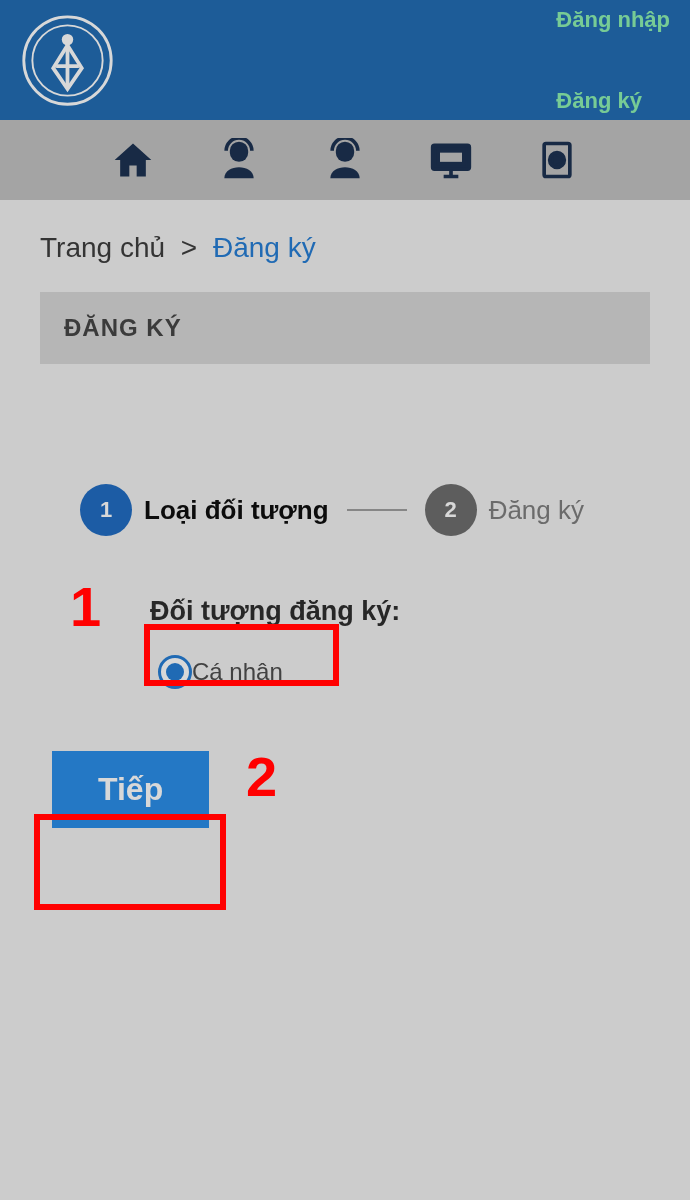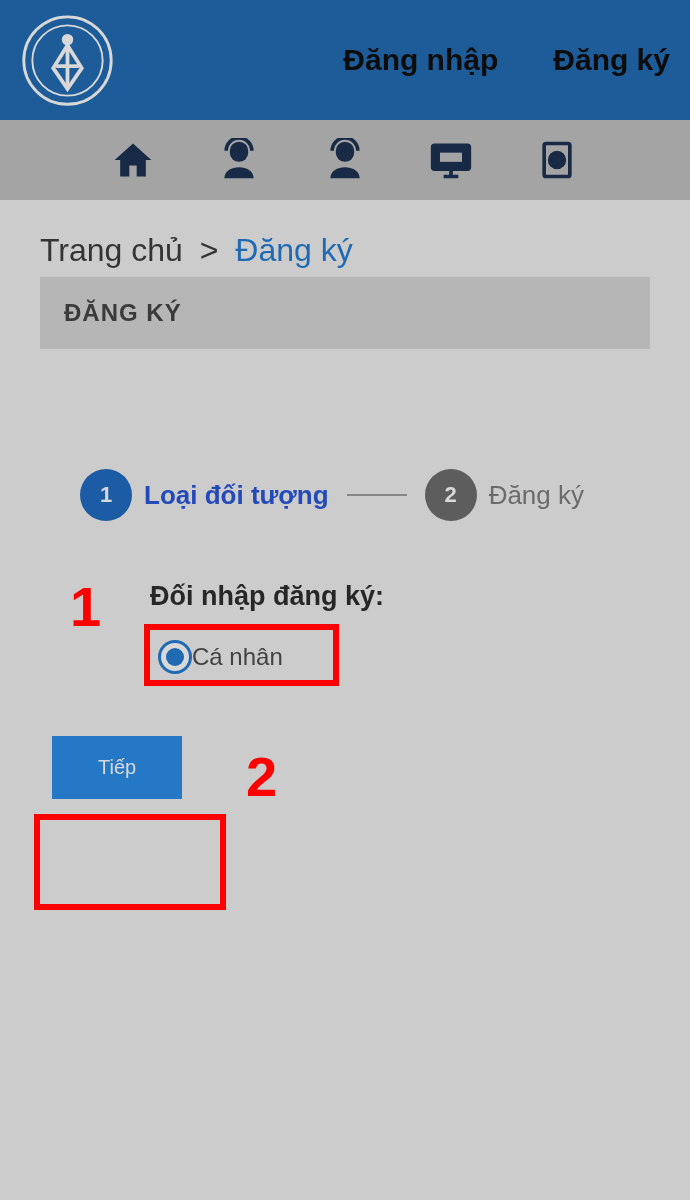--- a/index.html
+++ b/index.html
@@ -10,38 +10,38 @@
   .header {
     background: #1665b0;
     height: 120px;
     display: flex;
     align-items: center;
     padding: 0 20px;
     justify-content: space-between;
   }
   .logo-wrap { display: flex; align-items: center; }
   .logo-svg { width: 95px; height: 95px; }
-  .header-links { display: flex; gap: 55px; color: #000000; font-size: 30px; font-weight: 600; }
+  .header-links { display: flex; gap: 55px; color: #86efac; font-size: 22px; font-weight: 600; flex-direction: column; }
   .header-links span { cursor: pointer; }
 
   
   .nav-bar {
     background: #bfbfbf;
     height: 80px;
     display: flex;
     align-items: center;
     justify-content: center;
     gap: 58px;
   }
   .nav-icon { width: 48px; height: 48px; color: #0f2648; display:flex; align-items:center; justify-content:center; }
   .nav-icon svg { width: 44px; height: 44px; }
 
   
   .content { padding: 32px 40px; }
-  .breadcrumb { font-size: 32px; color: #333; margin-bottom: 8px; }
+  .breadcrumb { font-size: 28px; color: #333; margin-bottom: 28px; }
   .breadcrumb .sep { margin: 0 8px; color: #333; }
   .breadcrumb .current { color: #1976d2; }
 
   .form-title-box {
     background: #d5d5d5;
     padding: 22px 24px;
     font-size: 24px;
     font-weight: 700;
     color: #3b3b3b;
     letter-spacing: 1px;
@@ -55,21 +55,21 @@
     padding: 0 30px 0 40px;
     gap: 12px;
   }
   .step-circle {
     width: 52px; height: 52px; border-radius: 50%;
     display: flex; align-items: center; justify-content: center;
     font-size: 22px; font-weight: 600; color: #fff;
   }
   .step-active { background: #1565c0; }
   .step-inactive { background: #666; }
-  .step-label { font-size: 26px; color: #1d4ed8; font-weight: 700; }
+  .step-label { font-size: 26px; color: #000000; font-weight: 700; }
   .step-label-inactive { color: #777; font-weight: 500; }
   .step-sep { flex: 0 0 60px; height: 2px; background: #999; margin: 0 6px; }
 
   
   .field-area { margin-top: 60px; padding-left: 110px; position: relative; }
   .field-label { font-size: 27px; font-weight: 700; color: #222; margin-bottom: 18px; }
 
   .radio-row {
     display: flex; align-items: center; 
     font-size: 24px; color: #444; padding: 10px 20px 10px 8px;
@@ -80,21 +80,21 @@
     border: 3px solid #777; display: flex; align-items: center; justify-content: center;
     background: #fff;
   }
   .radio-selected .radio-outer { border-color: #1976d2; }
   .radio-selected .radio-inner { width: 18px; height: 18px; border-radius: 50%; background: #1976d2; }
 
   
   .next-wrap { margin-top: 52px; padding-left: 12px; }
   .next-btn {
     background: #1f87e8; color: #fff; border: none;
-    padding: 20px 46px; font-size: 20px; font-weight: 400;
+    padding: 20px 46px; font-size: 32px; font-weight: 700;
     cursor: pointer;
   }
 
   
   .hl-box {
     position: absolute;
     border: 6px solid #ff0000;
     background: transparent;
     pointer-events: none;
   }
@@ -183,21 +183,21 @@
 
     <div class="stepper-row">
       <div class="step-circle step-active">1</div>
       <div class="step-label">Loại đối tượng</div>
       <div class="step-sep"></div>
       <div class="step-circle step-inactive">2</div>
       <div class="step-label step-label-inactive">Đăng ký</div>
     </div>
 
     <div class="field-area">
-      <div class="field-label">Đối nhập đăng ký:</div>
+      <div class="field-label">Đối tượng đăng ký:</div>
 
       <div class="radio-row radio-selected">
         <div class="radio-outer">
             <div class="radio-inner"></div>
           </div>
         <span>Cá nhân</span>
       </div>
 
     </div>
 

